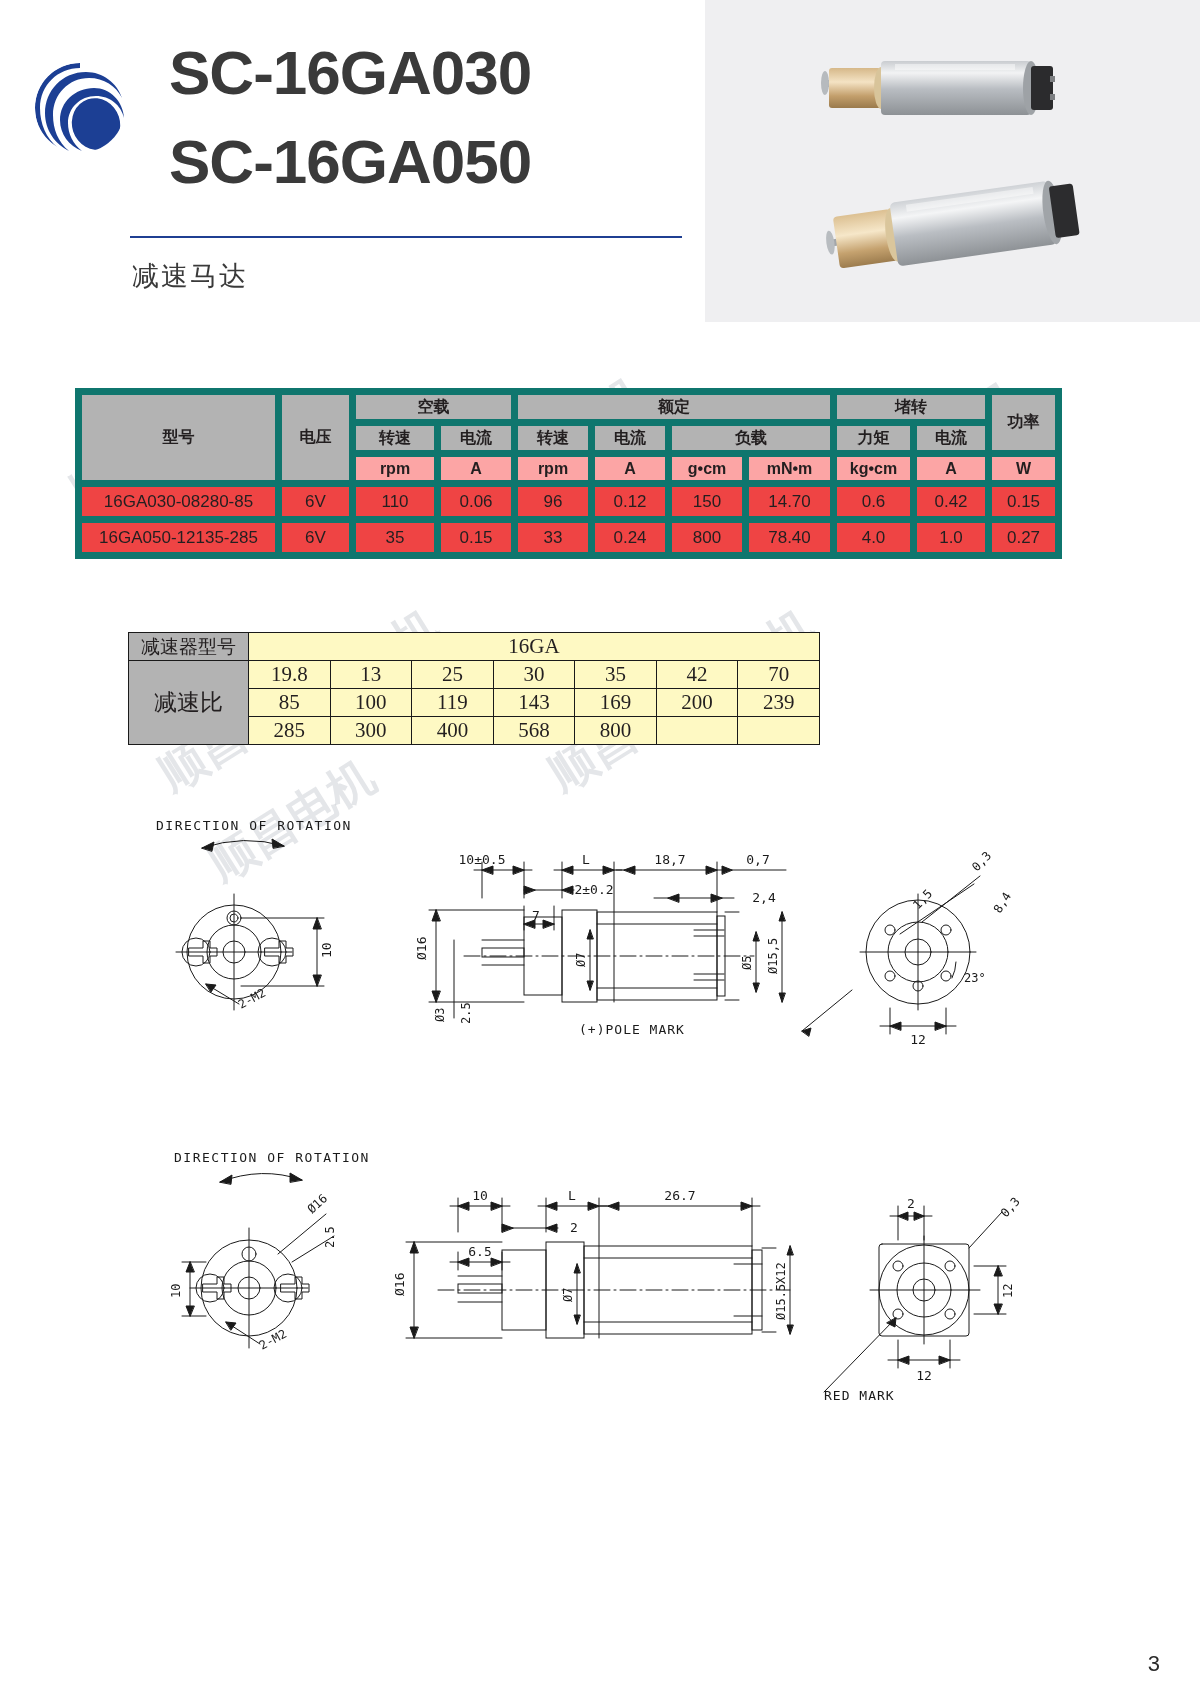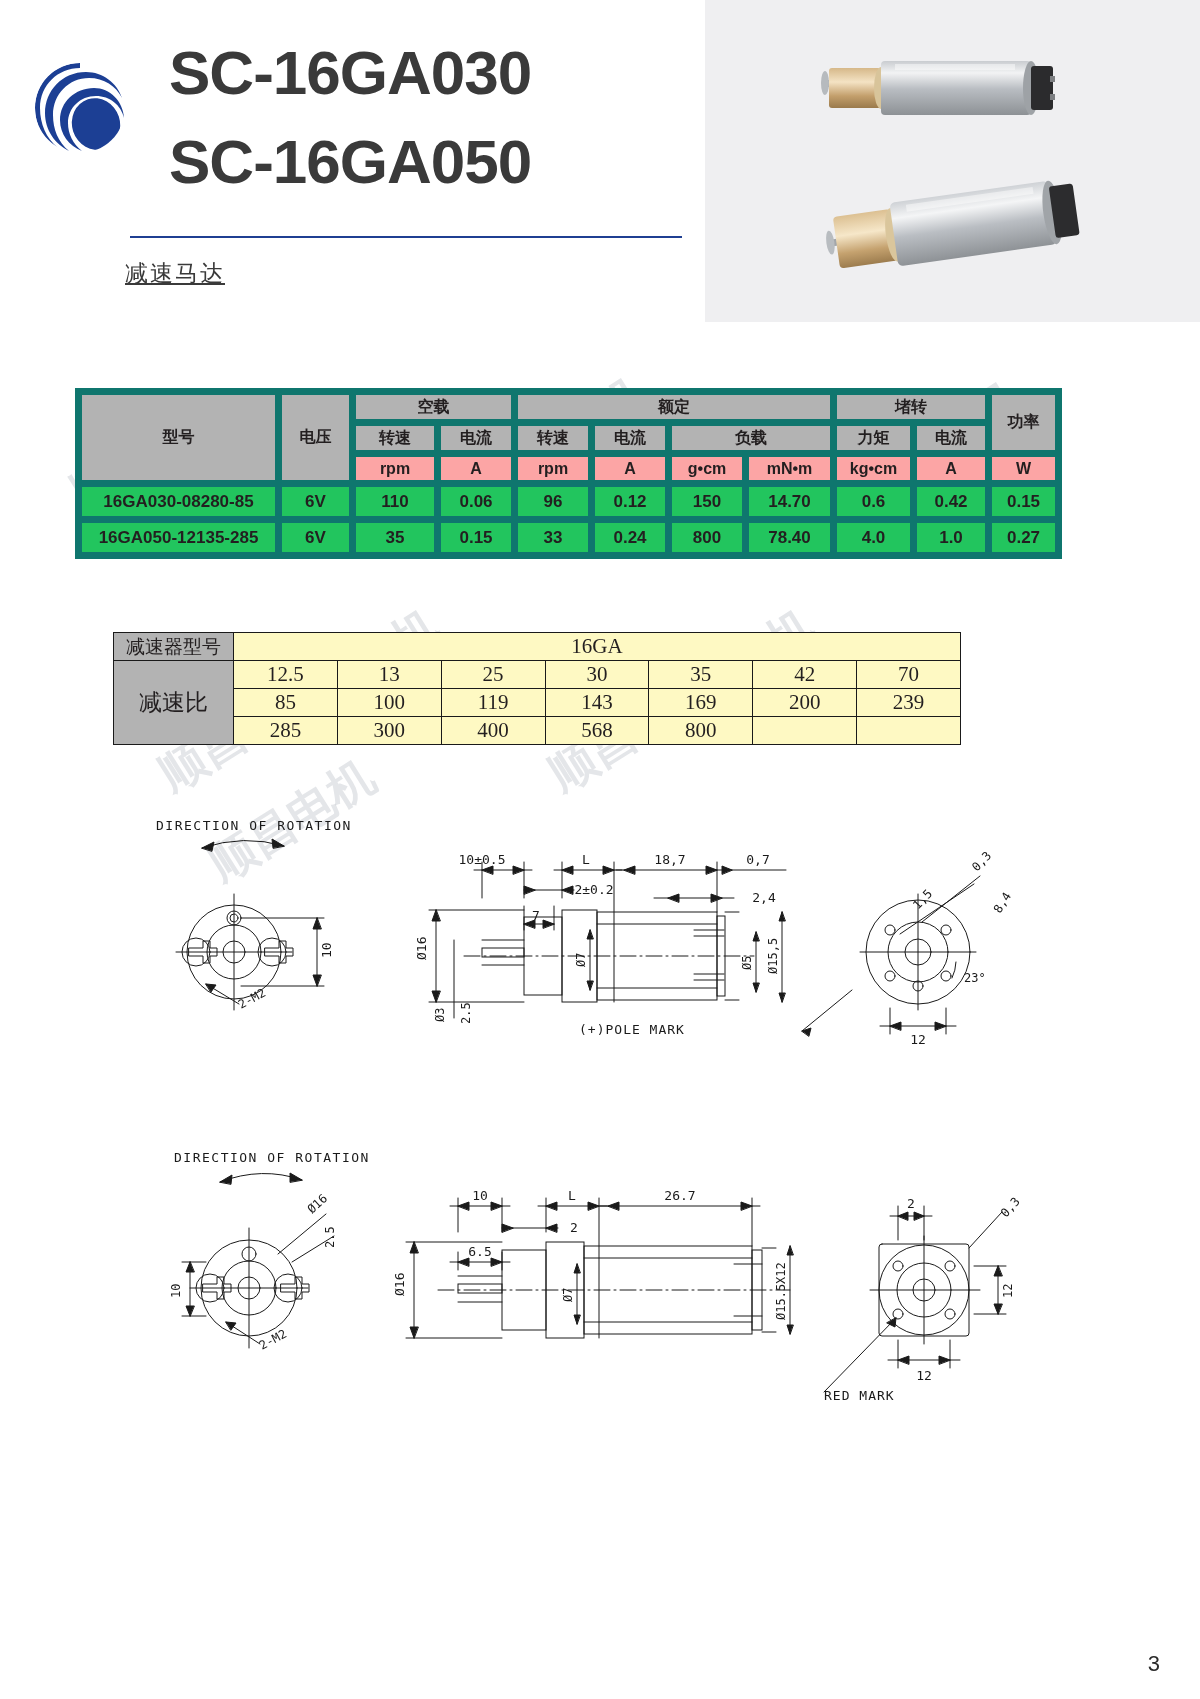--- a/index.html
+++ b/index.html
@@ -21,46 +21,46 @@
   .title-block { position:absolute; left:169px; top:28px; width:520px; }
   .model-title {
     font-size:62px; font-weight:600; letter-spacing:-1px;
     color:#3a3a3a; line-height:1.44; white-space:nowrap;
   }
   .title-rule {
     position:absolute; left:130px; top:236px; width:552px; height:0;
     border-top:2px solid #1f3f92;
   }
   .subtitle {
-    position:absolute; left:125px; top:258px;
-    font-size:23px; color:#3a3a3a; letter-spacing:2px;text-decoration:underline;
+    position:absolute; left:132px; top:258px;
+    font-size:27px; color:#3a3a3a; letter-spacing:2px;
   }
 
   .photo-panel {
     position:absolute; left:705px; top:0; width:495px; height:322px;
     background:#efeff1;
   }
   .photo-panel .motor { position:absolute; }
 
   
   .spec-wrap { position:absolute; left:75px; top:388px; width:960px; }
   table.spec { border-collapse:collapse; width:100%; table-layout:fixed; }
   table.spec th, table.spec td {
     border:7px solid #0f766e;
     text-align:center; vertical-align:middle;
     font-size:16px; font-weight:bold;
     padding:0;
   }
   table.spec th { background:#b3b3b3; height:31px; }
   table.spec th.unit { background:#fca5a5; height:30px; font-size:16px; }
-  table.spec td { background:#22c55e; height:36px; font-weight:bold; font-size:17px; }
+  table.spec td { background:#ef4444; height:36px; font-weight:normal; font-size:17px; }
   table.spec td.model { font-size:17px; }
 
   
-  .ratio-wrap { position:absolute; left:113px; top:632px; width:848px; }
+  .ratio-wrap { position:absolute; left:128px; top:632px; width:692px; }
   table.ratio { border-collapse:collapse; width:100%; table-layout:fixed; }
   table.ratio td, table.ratio th {
     border:1px solid #1a1a1a;
     text-align:center; vertical-align:middle;
     font-family:"Liberation Serif", serif;
     font-size:21px; height:28px; padding:0; background:#fef9c3;
   }
   table.ratio th.label { background:#b3b3b3; font-weight:normal; font-size:19px; }
   table.ratio th.vlabel { background:#b3b3b3; font-weight:normal; font-size:23px; }
 
@@ -265,21 +265,21 @@
         <col>
         <col>
     </colgroup>
     <tbody>
       <tr>
         <th class="label">减速器型号</th>
         <td colspan="7">16GA</td>
       </tr>
       <tr>
         <th class="vlabel" rowspan="3">减速比</th>
-        <td>12.5</td>
+        <td>19.8</td>
         <td>13</td>
         <td>25</td>
         <td>30</td>
         <td>35</td>
         <td>42</td>
         <td>70</td>
       </tr>
       <tr>
         <td>85</td>
         <td>100</td>

